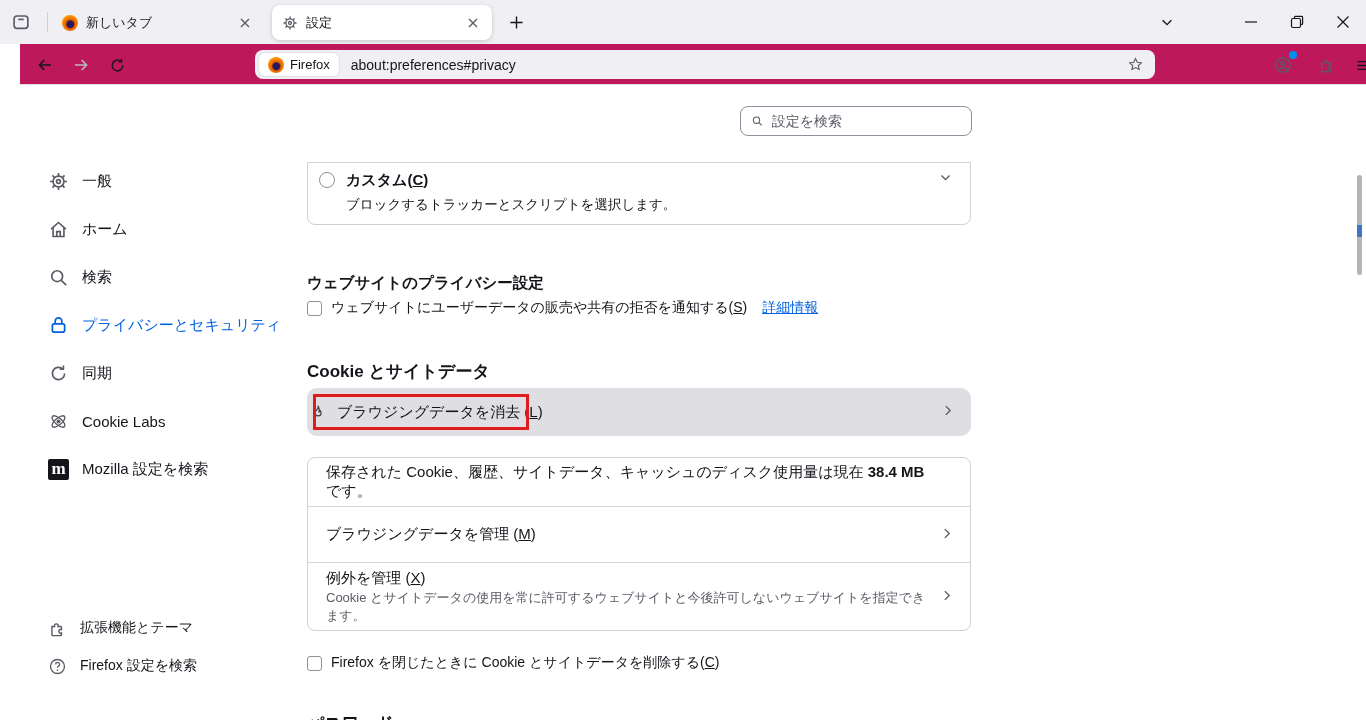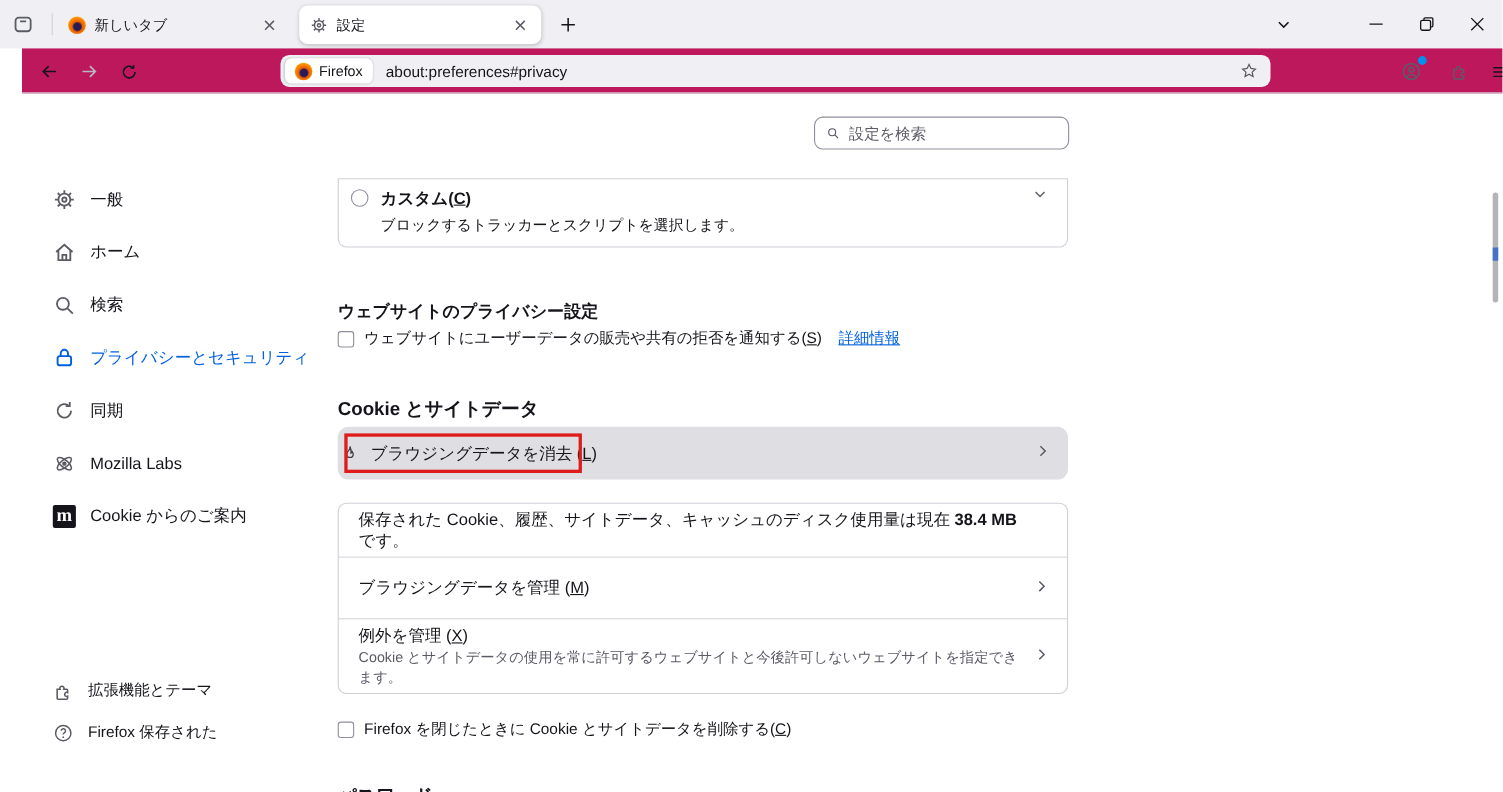--- a/index.html
+++ b/index.html
@@ -241,40 +241,40 @@
         <path d="M17.6 2.9v4.2h-4.2"></path>
       </svg>
     <span>同期</span>
   </div>
   <div class="side-item" style="top:397px">
     <svg width="21" height="21" viewBox="0 0 24 24" fill="none" stroke="#5b5b66" stroke-width="1.6">
         <ellipse cx="12" cy="12" rx="9" ry="3.8" transform="rotate(40 12 12)"></ellipse>
         <ellipse cx="12" cy="12" rx="9" ry="3.8" transform="rotate(-40 12 12)"></ellipse>
         <circle cx="12" cy="12" r="1.5" fill="#5b5b66"></circle>
       </svg>
-    <span>Mozilla Labs</span>
+    <span>Cookie Labs</span>
   </div>
   <div class="side-item" style="top:445px">
     <span class="moz">m</span>
-    <span>Cookie からのご案内</span>
+    <span>Mozilla 設定を検索</span>
   </div>
 
   <div class="side-foot" style="top:615px">
     <svg width="19" height="19" viewBox="0 0 24 24" fill="none" stroke="#5b5b66" stroke-width="1.8">
         <path d="M5 9.5h3.3a2.4 2.4 0 1 1 4.4 0H16a1 1 0 0 1 1 1v2.8a2.4 2.4 0 1 0 0 4.4V20a1 1 0 0 1-1 1H6a1 1 0 0 1-1-1z"></path>
       </svg>
     <span>拡張機能とテーマ</span>
   </div>
   <div class="side-foot" style="top:653px">
     <svg width="19" height="19" viewBox="0 0 24 24" fill="none" stroke="#5b5b66" stroke-width="1.7">
         <circle cx="12" cy="12" r="8.8"></circle>
         <path d="M9.6 9.3a2.5 2.5 0 1 1 3.6 2.3c-.9.5-1.2 1-1.2 2"></path>
         <circle cx="12" cy="16.6" r="1" fill="#5b5b66" stroke="none"></circle>
       </svg>
-    <span>Firefox 保存された</span>
+    <span>Firefox 設定を検索</span>
   </div>
 
   <div class="custom-box">
     <span class="radio"></span>
     <span class="custom-label ak">カスタム(<u>C</u>)</span>
     <span class="box-chevd">
       <svg width="13" height="13" viewBox="0 0 16 16" fill="none" stroke="#5b5b66" stroke-width="1.6">
           <path d="M3 5.5l5 5 5-5"></path>
         </svg>
     </span>

